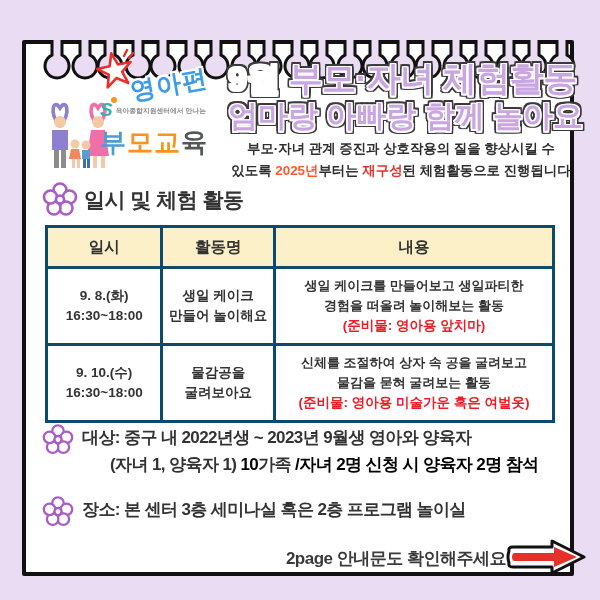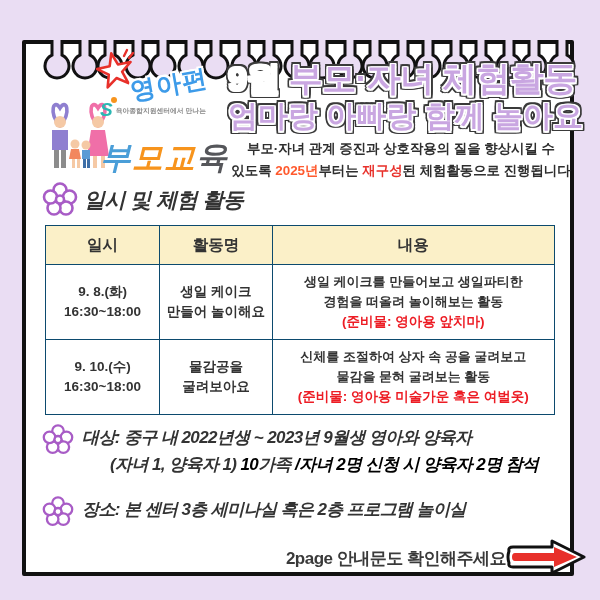--- a/index.html
+++ b/index.html
@@ -33,34 +33,34 @@
          font-size:13.4px;font-weight:700;color:#2E2E2E;line-height:1.65;}
   .hl-orange{color:#FF5A2E;}
   .hl-red{color:#E8302A;}
   
   .family{position:absolute;left:20px;top:52px;}
   .logo-right{position:absolute;left:74px;top:56px;width:130px;}
   .logo-top{display:flex;align-items:flex-end;gap:3px;}
   .logo-s{font-size:19px;font-weight:900;color:#2BB7B3;font-style:italic;line-height:1;position:relative;}
   .logo-s .dot{position:absolute;right:-4px;top:-3px;width:6px;height:6px;border-radius:50%;background:#F7941D;}
   .tagline{font-size:6.8px;color:#8a8a8a;font-weight:700;padding-bottom:3px;white-space:nowrap;}
-  .brand{font-size:31px;font-weight:900;letter-spacing:1px;margin-top:18px;white-space:nowrap;font-style:italic;}
-  
-  .sec{position:absolute;left:16px;top:138px;display:flex;align-items:center;gap:6px;font-style:italic;}
+  .brand{font-size:26px;font-weight:900;letter-spacing:1px;margin-top:6px;white-space:nowrap;}
+  
+  .sec{position:absolute;left:16px;top:138px;display:flex;align-items:center;gap:6px;}
   .sec-title{font-size:21px;font-weight:900;color:#333;letter-spacing:-0.5px;}
   
   table{position:absolute;left:19px;top:181px;width:510px;border-collapse:collapse;}
-  th,td{border:1px solid #0c4a6e;text-align:center;vertical-align:middle;}
+  th,td{border:3px solid #0c4a6e;text-align:center;vertical-align:middle;}
   th{background:#FBF0C8;height:36px;font-size:15.5px;font-weight:900;color:#333;}
   td{height:72px;font-size:13.5px;font-weight:700;color:#333;line-height:1.5;}
   .col-date{width:112px;} .col-name{width:112px;} .col-desc{width:286px;}
   td .red{color:#ED1C24;font-weight:800;}
   td .desc{font-size:13px;}
   
-  .bullet{position:absolute;display:flex;align-items:flex-start;gap:8px;font-style:italic;}
+  .bullet{position:absolute;display:flex;align-items:flex-start;gap:8px;}
   .b-target{left:16px;top:380px;}
   .b-place{left:16px;top:452px;}
   .b-text{font-size:17px;font-weight:800;color:#333;line-height:1.6;letter-spacing:-0.6px;white-space:nowrap;}
   .b-line2{padding-left:28px;}
   .red-strong{color:#000000;}
   
   .footnote{position:absolute;left:250px;top:503px;width:230px;text-align:right;
             font-size:17px;font-weight:800;color:#3a3a3a;letter-spacing:-0.5px;white-space:nowrap;}
   .arrow{position:absolute;left:478px;top:490px;}
 </style>

